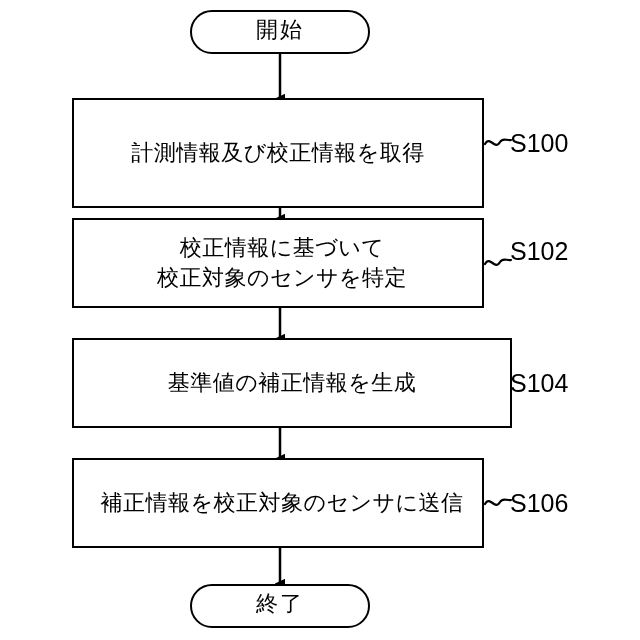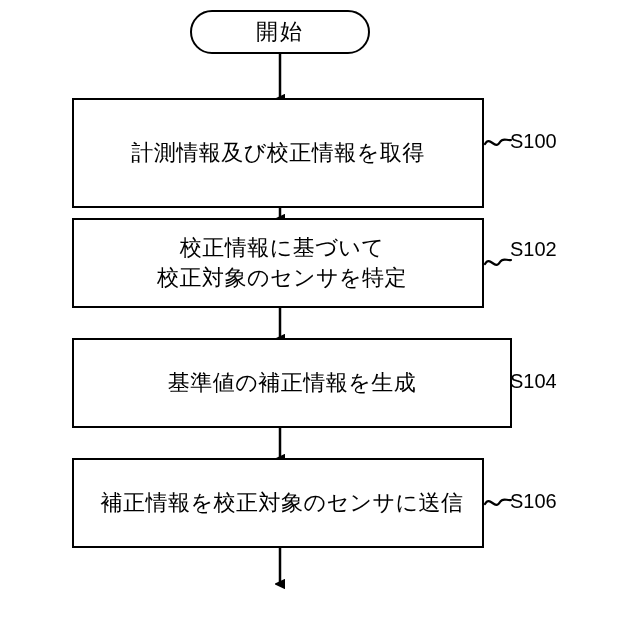--- a/index.html
+++ b/index.html
@@ -32,34 +32,35 @@
     box-sizing: border-box;
     background: #ffffff;
     border: 2.5px solid #000000;
     display: flex;
     align-items: center;
     justify-content: center;
     text-align: center;
   }
   .terminal {
     border-radius: 999px;
+    font-family: Liberation Mono, monospace;
   }
   .node-text {
     font-size: 22px;
     line-height: 30px;
     letter-spacing: 0.5px;
     white-space: pre-line;
     color: #000000;
   }
   .terminal .node-text {
     letter-spacing: 2px;
   }
   .step-label {
     position: absolute;
-    font-size: 20px;
+    font-size: 25px;
     line-height: 1;
     letter-spacing: 0px;
     color: #000000;
     white-space: nowrap;
   }
   .squiggle {
     position: absolute;
   }
 </style>
 </head>
@@ -113,14 +114,17 @@
   <div class="node process" style="left:72px; top:338px; width:440px; height:90px;">
     <span class="node-text">基準値の補正情報を生成</span>
   </div>
   <div class="step-label" style="left:510px; top:371px;">S104</div>
 
   <div class="node process" style="left:72px; top:458px; width:412px; height:90px;padding-left:8px;">
     <span class="node-text">補正情報を校正対象のセンサに送信</span>
   </div>
   <div class="step-label" style="left:510px; top:491px;">S106</div>
 
+  <div class="node terminal" style="left:190px; top:584px; width:180px; height:44px;">
+    <span class="node-text">終了</span>
+  </div>
 
 </div>
 
 </body></html>

